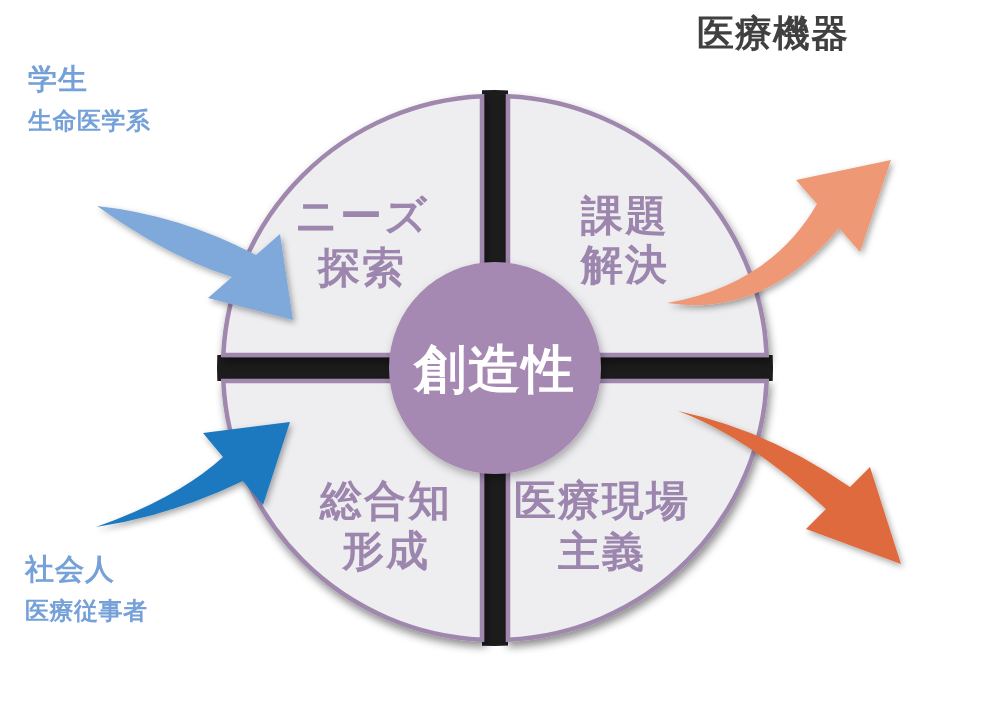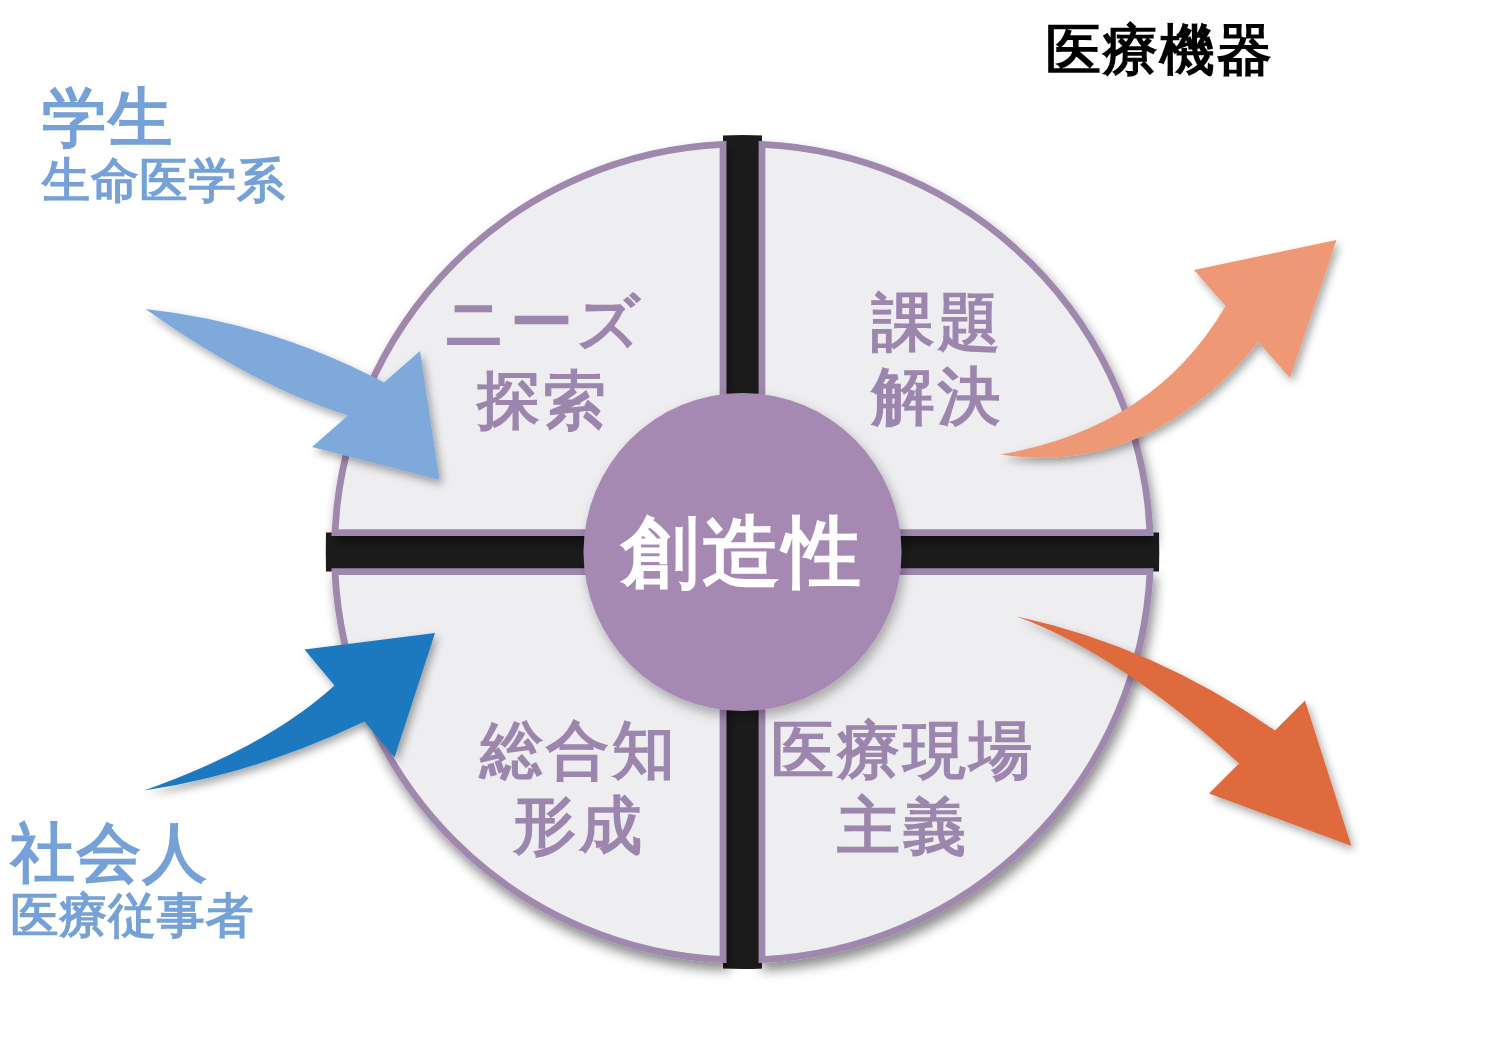--- a/index.html
+++ b/index.html
@@ -3,28 +3,28 @@
 <meta charset="utf-8">
 <style>
   html,body{margin:0;padding:0;background:#ffffff;}
   .stage{
     position:relative;width:1001px;height:701px;background:#ffffff;overflow:hidden;
     font-family:"Liberation Sans",sans-serif;
   }
   .stage svg{position:absolute;left:0;top:0;}
   
   .lbl{position:absolute;font-weight:800;white-space:nowrap;}
-  .lbl .t{font-size:43px;line-height:50px;letter-spacing:1px;}
-  .lbl .s{font-size:32px;line-height:33px;font-weight:700;letter-spacing:0.5px;}
+  .lbl .t{font-size:29px;line-height:50px;letter-spacing:1px;}
+  .lbl .s{font-size:24px;line-height:33px;font-weight:700;letter-spacing:0.5px;}
   .blue{color:#75A1D8;}
-  .salmon{color:#000000;}
+  .salmon{color:#404040;}
   .outlines{font-size:37px;line-height:44px;letter-spacing:1px;}
   .outlines2{font-size:37px;line-height:47px;letter-spacing:1px;}
   #lbl-students{left:28px;top:54px;}
-  #lbl-professionals{left:7px;top:544px;}
+  #lbl-professionals{left:25px;top:544px;}
   #lbl-leader{left:697px;top:12px;}
   #lbl-creation{left:692px;top:592px;}
   
   .quad{fill:#EEEDEF;stroke:#9F87AD;stroke-width:4.5px;}
   .gapbar{fill:#0b0b0b;opacity:0.93;}
   .qt{font-family:"Liberation Sans",sans-serif;font-size:42px;font-weight:800;
       fill:#9C86AE;text-anchor:middle;letter-spacing:2px;}
   .ct{font-family:"Liberation Sans",sans-serif;font-size:52px;font-weight:800;
       fill:#ffffff;text-anchor:middle;letter-spacing:2px;}
 </style>

